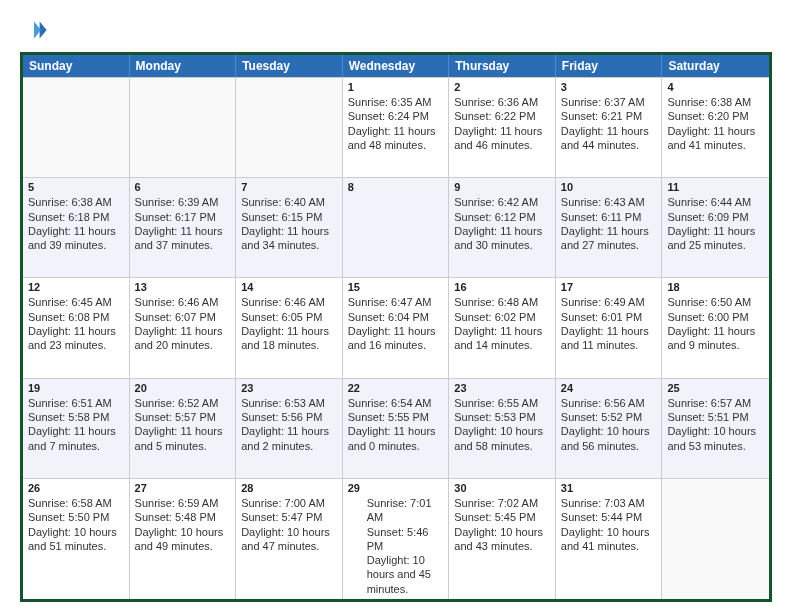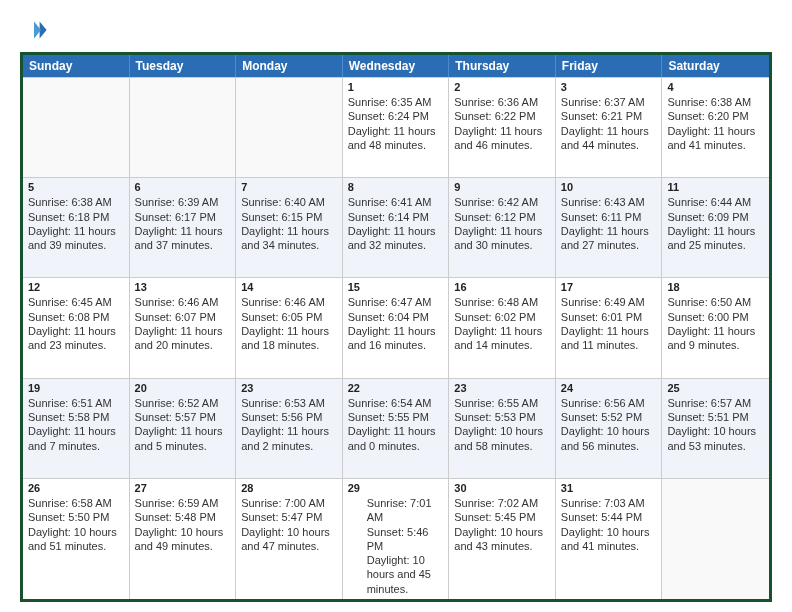--- a/index.html
+++ b/index.html
@@ -133,22 +133,22 @@
     </div>
     <div class="title-block">
       <div class="month-title"></div>
       <div class="subtitle"></div>
     </div>
   </div>
 
   <div class="calendar">
     <div class="cal-header">
     <div class="cal-header-cell">Sunday</div>
+        <div class="cal-header-cell">Monday</div>
         <div class="cal-header-cell">Tuesday</div>
-        <div class="cal-header-cell">Monday</div>
         <div class="cal-header-cell">Wednesday</div>
         <div class="cal-header-cell">Thursday</div>
         <div class="cal-header-cell">Friday</div>
         <div class="cal-header-cell">Saturday</div>
       </div>
     <div class="cal-body">
     <div class="cal-row">
           <div class="cal-cell empty"></div>
           <div class="cal-cell empty"></div>
           <div class="cal-cell empty"></div>
@@ -191,23 +191,20 @@
 Daylight: 11 hours and 37 minutes.</div>
           </div>
           <div class="cal-cell alt-row">
             <div class="day-num">7</div>
             <div class="cell-text" style="white-space: pre-line;">Sunrise: 6:40 AM
 Sunset: 6:15 PM
 Daylight: 11 hours and 34 minutes.</div>
           </div>
           <div class="cal-cell alt-row">
             <div class="day-num">8</div>
-            <div class="cell-text" style="white-space: pre-line;">Sunrise: 6:41 AM
-Sunset: 6:14 PM
-Daylight: 11 hours and 32 minutes.</div>
           </div>
           <div class="cal-cell alt-row">
             <div class="day-num">9</div>
             <div class="cell-text" style="white-space: pre-line;">Sunrise: 6:42 AM
 Sunset: 6:12 PM
 Daylight: 11 hours and 30 minutes.</div>
           </div>
           <div class="cal-cell alt-row">
             <div class="day-num">10</div>
             <div class="cell-text" style="white-space: pre-line;">Sunrise: 6:43 AM

